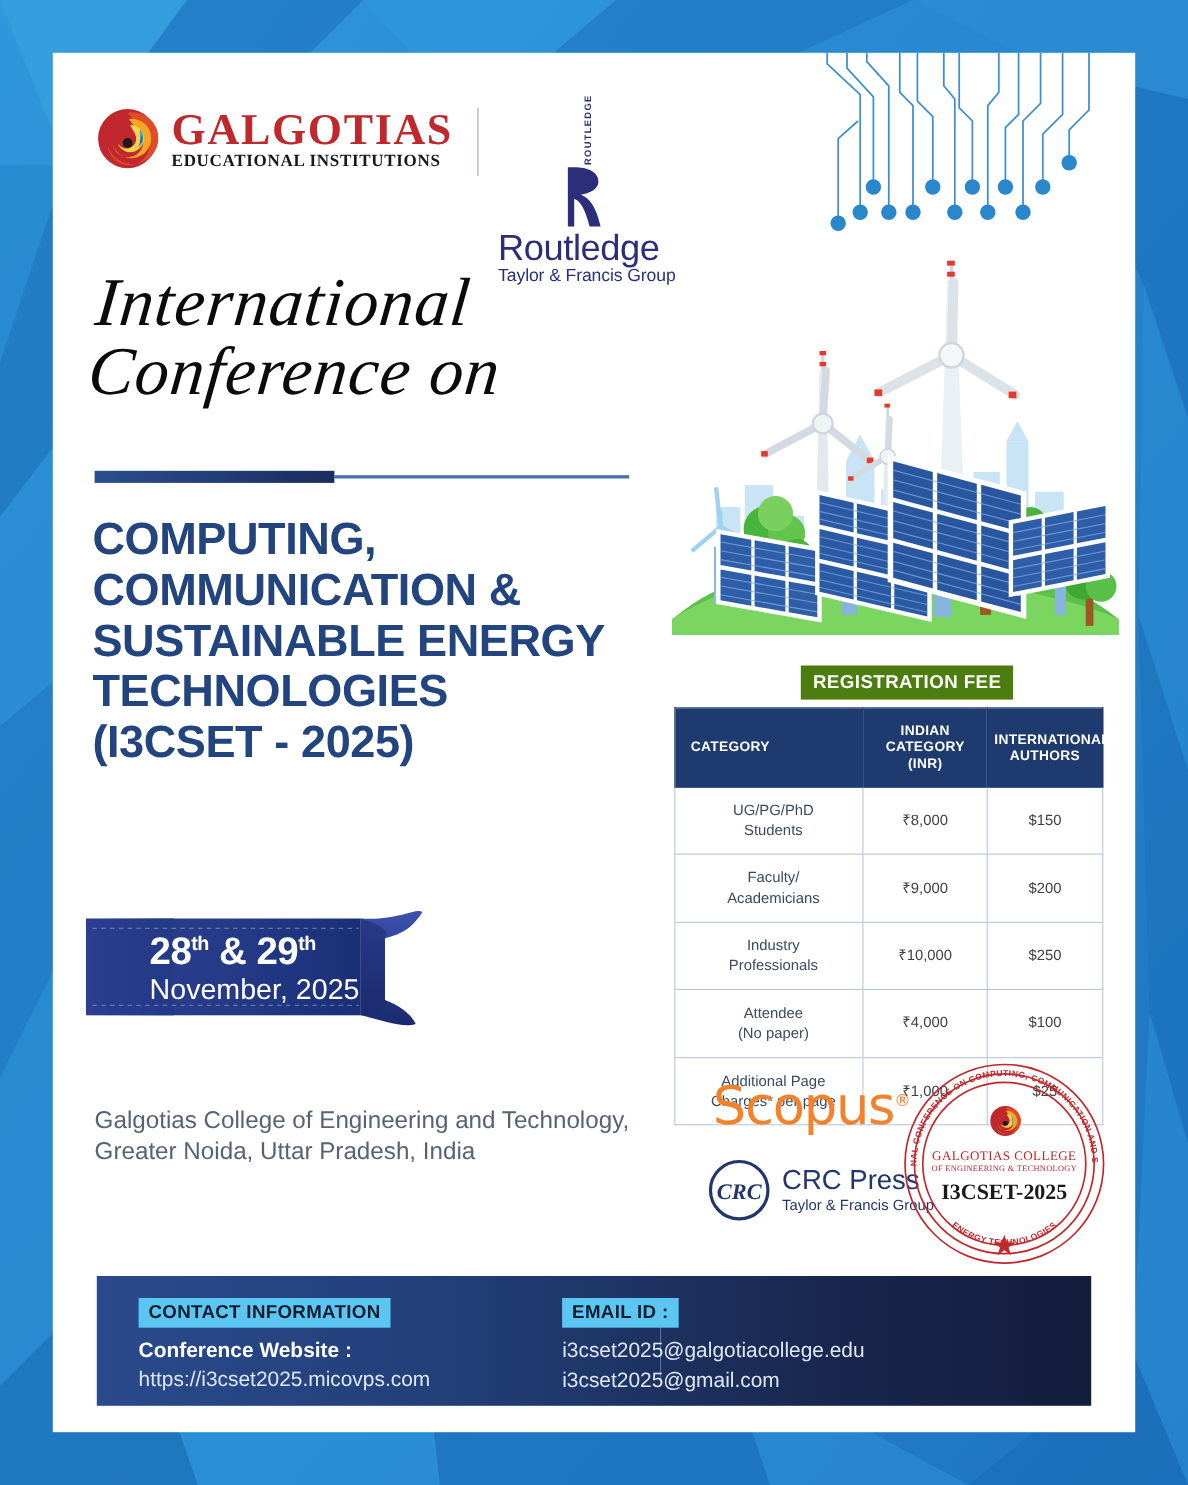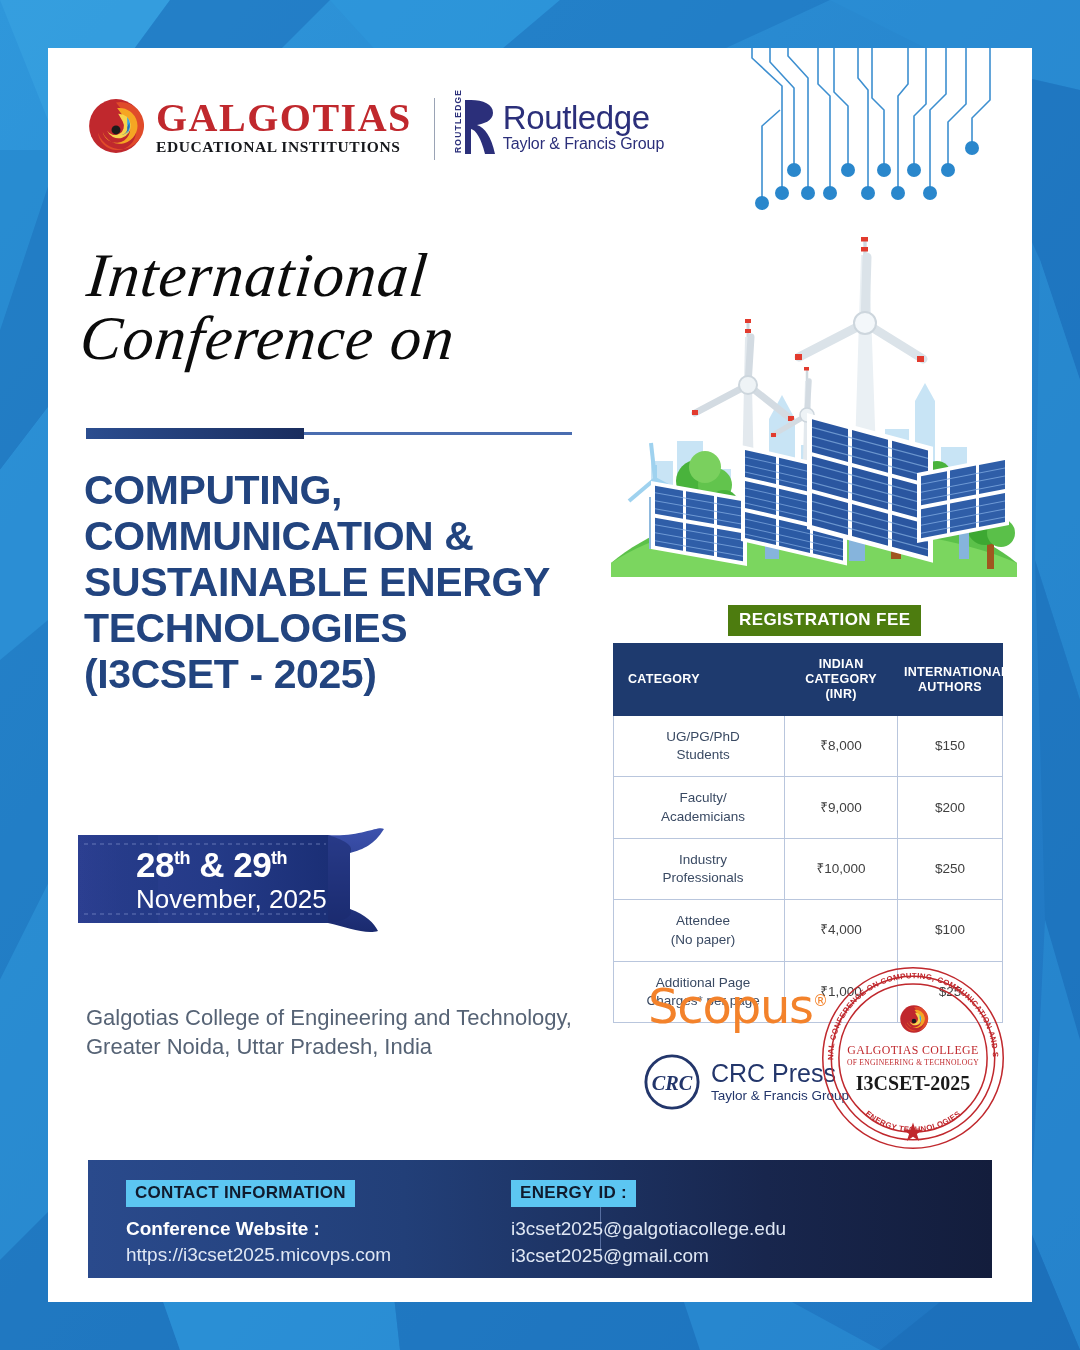--- a/index.html
+++ b/index.html
@@ -30,21 +30,21 @@
   .gal-text { line-height:1; }
   .gal-name {
     font-family:"Liberation Serif", serif; font-weight:700;
     font-size:40px; letter-spacing:1.5px; color:#c0282d;
   }
   .gal-sub {
     font-family:"Liberation Serif", serif; font-weight:700;
     font-size:15.5px; letter-spacing:0.6px; color:#16181c; margin-top:1px;
   }
   .divider-v { width:1px; height:62px; background:#9aa3b5; margin:0 18px 0 22px; }
-  .routledge { display:flex; align-items:center; }
+  .routledge { display:flex; align-items:center;flex-direction:column; }
   .rout-vert {
     writing-mode:vertical-rl; transform:rotate(180deg);
     font-size:8.5px; font-weight:700; letter-spacing:1.2px;
     color:#2b2f7a; height:52px; display:flex; align-items:center;
   }
   .rout-r { margin:0 4px 0 2px; }
   .rout-text { line-height:1.05; }
   .rout-name { font-size:33px; color:#2b2f7a; letter-spacing:-0.4px; }
   .rout-tag { font-size:16px; color:#2b2f7a; letter-spacing:-0.1px; }
 
@@ -620,19 +620,19 @@
   </svg>
 
   <div class="contact">
     <div class="contact-col">
       <div class="c-tag">CONTACT INFORMATION</div>
       <div class="c-line-b">Conference Website :</div>
       <div class="c-line">https://i3cset2025.micovps.com</div>
       <div class="c-sep"></div>
     </div>
     <div class="contact-col right">
-      <div class="c-tag">ENERGY ID :</div>
+      <div class="c-tag">EMAIL ID :</div>
       <div class="c-line">i3cset2025@galgotiacollege.edu</div>
       <div class="c-line">i3cset2025@gmail.com</div>
     </div>
   </div>
 
 </div>
 
 </body></html>

